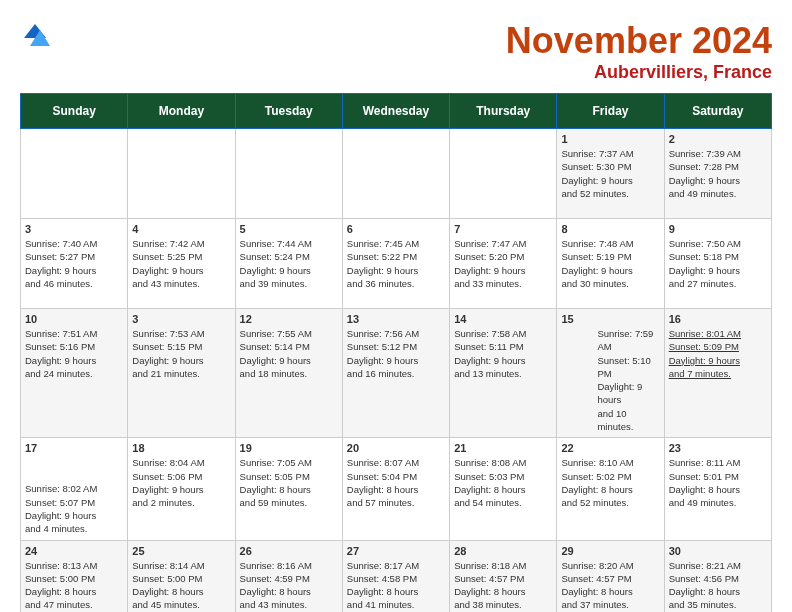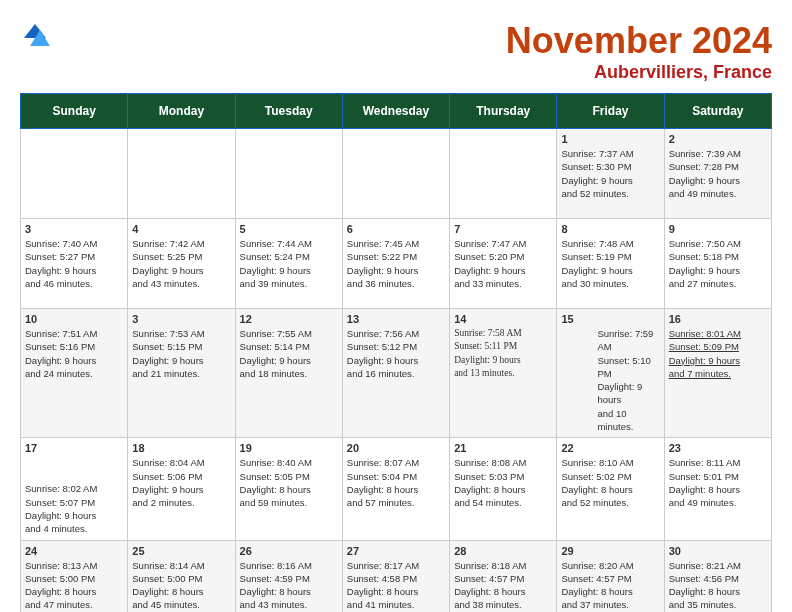--- a/index.html
+++ b/index.html
@@ -209,21 +209,21 @@
         </td>
         <td>
           <span class="day-num">13</span>
           <div class="day-info" style="white-space: pre-line;">Sunrise: 7:56 AM
 Sunset: 5:12 PM
 Daylight: 9 hours
 and 16 minutes.</div>
         </td>
         <td>
           <span class="day-num">14</span>
-          <div class="day-info" style="white-space: pre-line; font-family: Liberation Serif, serif;">Sunrise: 7:58 AM
+          <div class="day-info" style="white-space: pre-line;">Sunrise: 7:58 AM
 Sunset: 5:11 PM
 Daylight: 9 hours
 and 13 minutes.</div>
         </td>
         <td>
           <span class="day-num">15</span>
           <div class="day-info" style="white-space: pre-line; margin-left: 36px;">Sunrise: 7:59 AM
 Sunset: 5:10 PM
 Daylight: 9 hours
 and 10 minutes.</div>
@@ -246,21 +246,21 @@
         </td>
         <td>
           <span class="day-num">18</span>
           <div class="day-info" style="white-space: pre-line;">Sunrise: 8:04 AM
 Sunset: 5:06 PM
 Daylight: 9 hours
 and 2 minutes.</div>
         </td>
         <td>
           <span class="day-num">19</span>
-          <div class="day-info" style="white-space: pre-line;">Sunrise: 8:40 AM
+          <div class="day-info" style="white-space: pre-line;">Sunrise: 7:05 AM
 Sunset: 5:05 PM
 Daylight: 8 hours
 and 59 minutes.</div>
         </td>
         <td>
           <span class="day-num">20</span>
           <div class="day-info" style="white-space: pre-line;">Sunrise: 8:07 AM
 Sunset: 5:04 PM
 Daylight: 8 hours
 and 57 minutes.</div>

